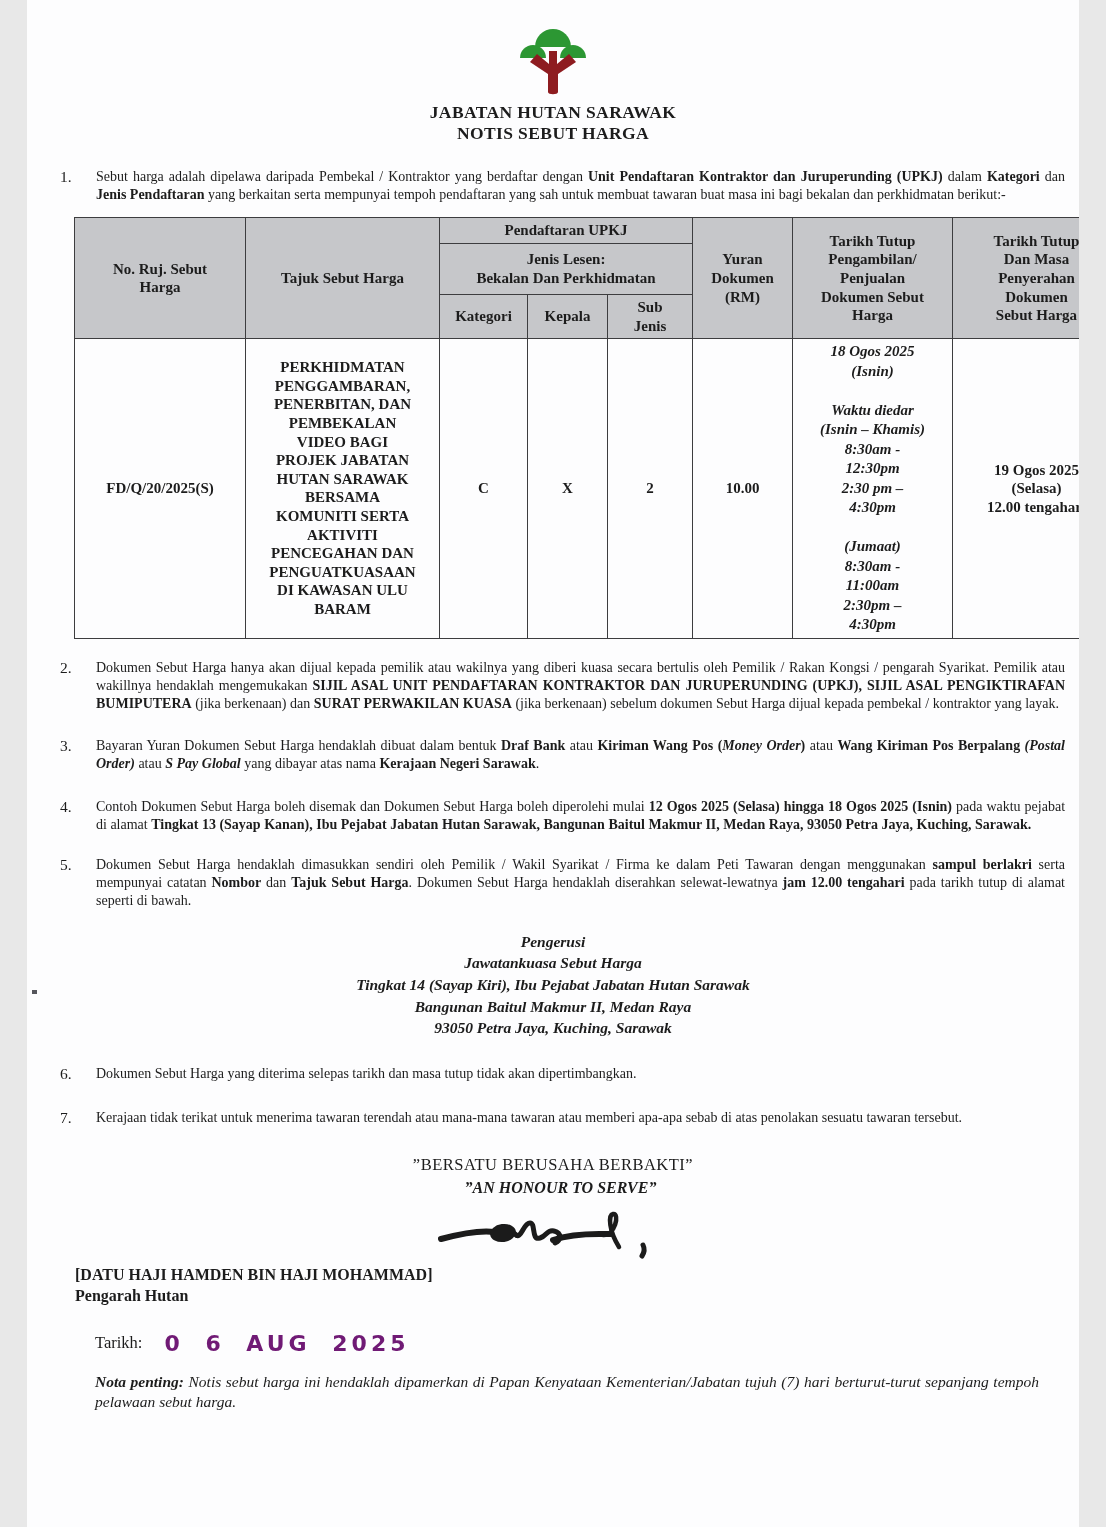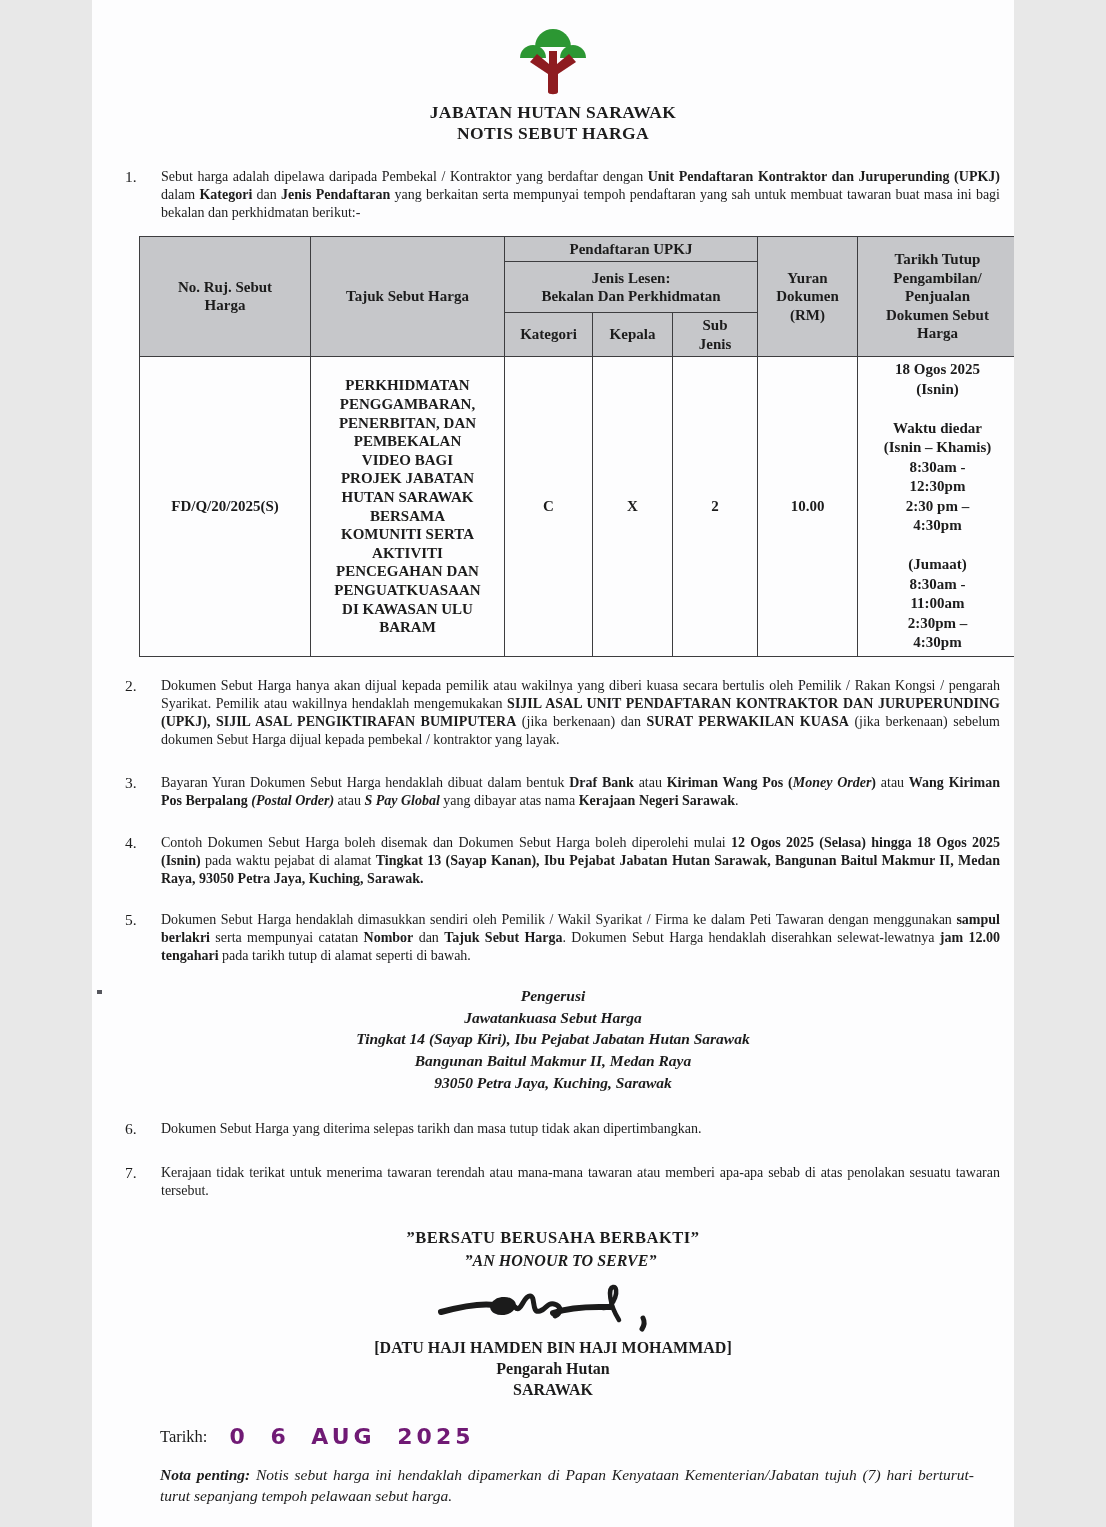--- a/index.html
+++ b/index.html
@@ -1,19 +1,19 @@
 <!DOCTYPE html>
 <html><head>
 <meta charset="utf-8">
 <style>
   html,body{margin:0;padding:0;}
   body{background:#e8e8e8;}
   .page{
     position:relative;
-    width:922px;height:1527px;
+    width:1052px;height:1527px;
     margin:0 auto;
     background:#fdfdfe;
     font-family:"Liberation Serif", serif;
     color:#1c1c1c;
     overflow:hidden;
   }
   .b{font-weight:bold;}
   .i{font-style:italic;}
   .pre{white-space:pre-line;}
 
@@ -37,28 +37,28 @@
     line-height:1.24;
   }
   table.quote th,table.quote td{
     border:1.6px solid #3d3d3f;
     font-weight:bold;
     text-align:center;
     vertical-align:middle;
     padding:3px 5px;
   }
   table.quote th{background:#c6c7ca;}
-  td.sched{line-height:1.3;}
+  td.sched{line-height:1.3;font-style:italic;}
 
   
   .center-block{text-align:center;font-weight:bold;font-size:15.5px;line-height:1.4;font-style:italic;}
-  .motto1{text-align:center;font-weight:bold;font-size:16.5px;letter-spacing:.5px;}
+  .motto1{text-align:center;font-weight:normal;font-size:16.5px;letter-spacing:.5px;}
   .motto2{text-align:center;font-weight:bold;font-style:italic;font-size:16px;margin-top:4px;padding-left:15px;}
   .sig-wrap{display:flex;justify-content:center;margin-top:10px;}
-  .name-block{text-align:center;font-weight:bold;font-size:16px;line-height:1.3;}
+  .name-block{font-weight:bold;font-size:16px;line-height:1.3;padding-left:48px;}
 
   
   .date-row{display:flex;align-items:center;margin:24px 0 0 68px;}
   .date-label{font-size:16.5px;}
   .date-stamp{
     margin-left:22px;
     color:#701a75;
     font-family:"DejaVu Sans", sans-serif;
     font-weight:bold;
     font-size:22px;
@@ -222,21 +222,20 @@
         <path d="M120 33 C135 28 150 27 166 27 L178 27" stroke-width="6"></path>
         <path d="M170 28 C182 29 187 6 180 7 C175 8 176 24 186 40" stroke-width="4.5"></path>
         <path d="M210 38 C212 42 211 46 209 49" stroke-width="5"></path>
       </g>
     </svg>
   </div>
 
   <div class="name-block">
     <div>[DATU HAJI HAMDEN BIN HAJI MOHAMMAD]</div>
     <div>Pengarah Hutan</div>
-    <div>SARAWAK</div>
   </div>
 
   <div class="date-row">
     <span class="date-label">Tarikh:</span>
     <span class="date-stamp">0 6  AUG  2025</span>
   </div>
 
   <div class="note"><span class="b i">Nota penting:</span><span class="i">  Notis sebut harga ini hendaklah dipamerkan di Papan Kenyataan Kementerian/Jabatan tujuh (7) hari berturut-turut sepanjang tempoh pelawaan sebut harga.</span></div>
 
 </div>

